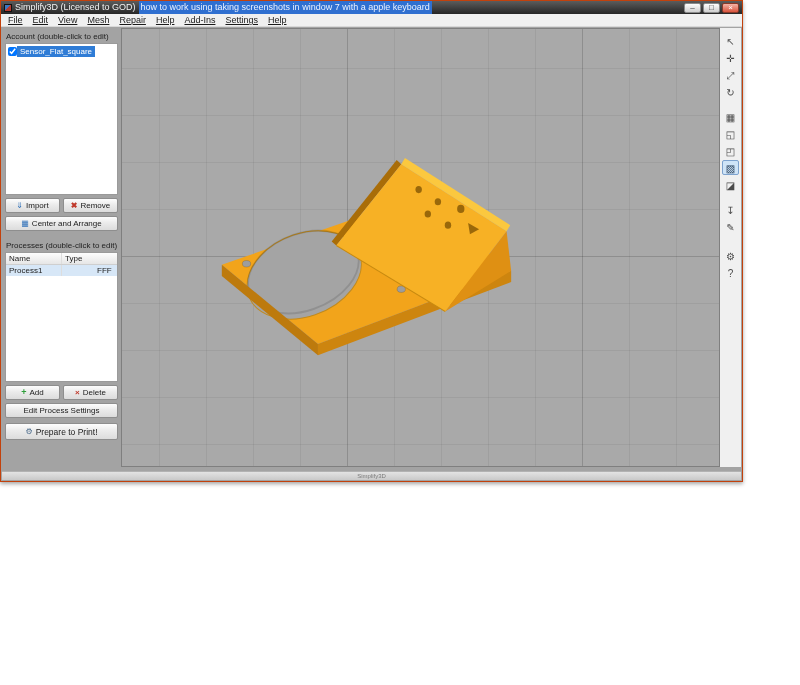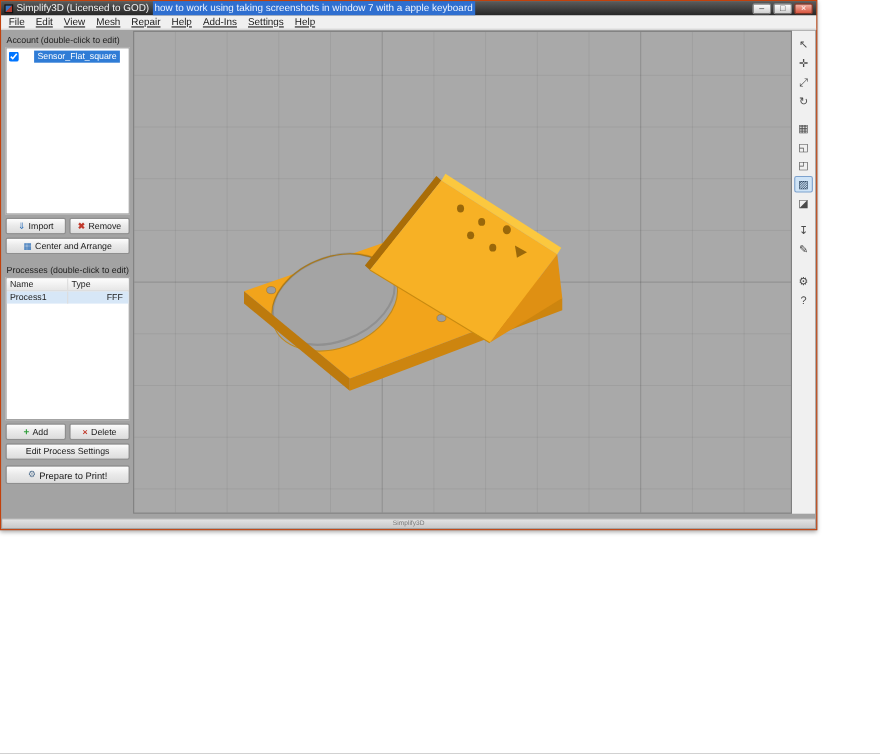--- a/index.html
+++ b/index.html
@@ -45,21 +45,21 @@
   .content { position:absolute; top:27px; left:1px; right:1px; bottom:14px; display:flex; }
 
   
   .sidebar { width:119px; flex:0 0 auto; padding:2px 3px 0 3px; font-size:8px; color:#222; }
   .panel-label { margin:2px 0 2px 1px; font-size:8px; color:#222; }
   .panel-label.second { margin-top:10px; }
 
   .listbox {
     height:152px; background:#fff; border:1px solid #9a9a9a; padding:1px; overflow:hidden;
   }
-  .model-row { display:flex; align-items:center; height:13px; gap:14px; }
+  .model-row { display:flex; align-items:center; height:13px; gap:0; }
   .model-row input { width:9px; height:9px; margin:0 0 0 1px; }
   .model-name { background:#2f7cd6; color:#fff; padding:0 3px; font-size:8px; line-height:11px; }
 
   .btn-row { display:flex; gap:3px; margin-top:3px; }
   .btn {
     border:1px solid #8e8e8e; border-radius:2px; color:#1a1a1a;
     background:linear-gradient(#fdfdfd,#ebebeb 45%,#dcdcdc);
     font-family:"Liberation Sans",sans-serif; font-size:8px; height:15px;
     display:inline-flex; align-items:center; justify-content:center; gap:3px;
     padding:0 2px; cursor:default; width:100%;

